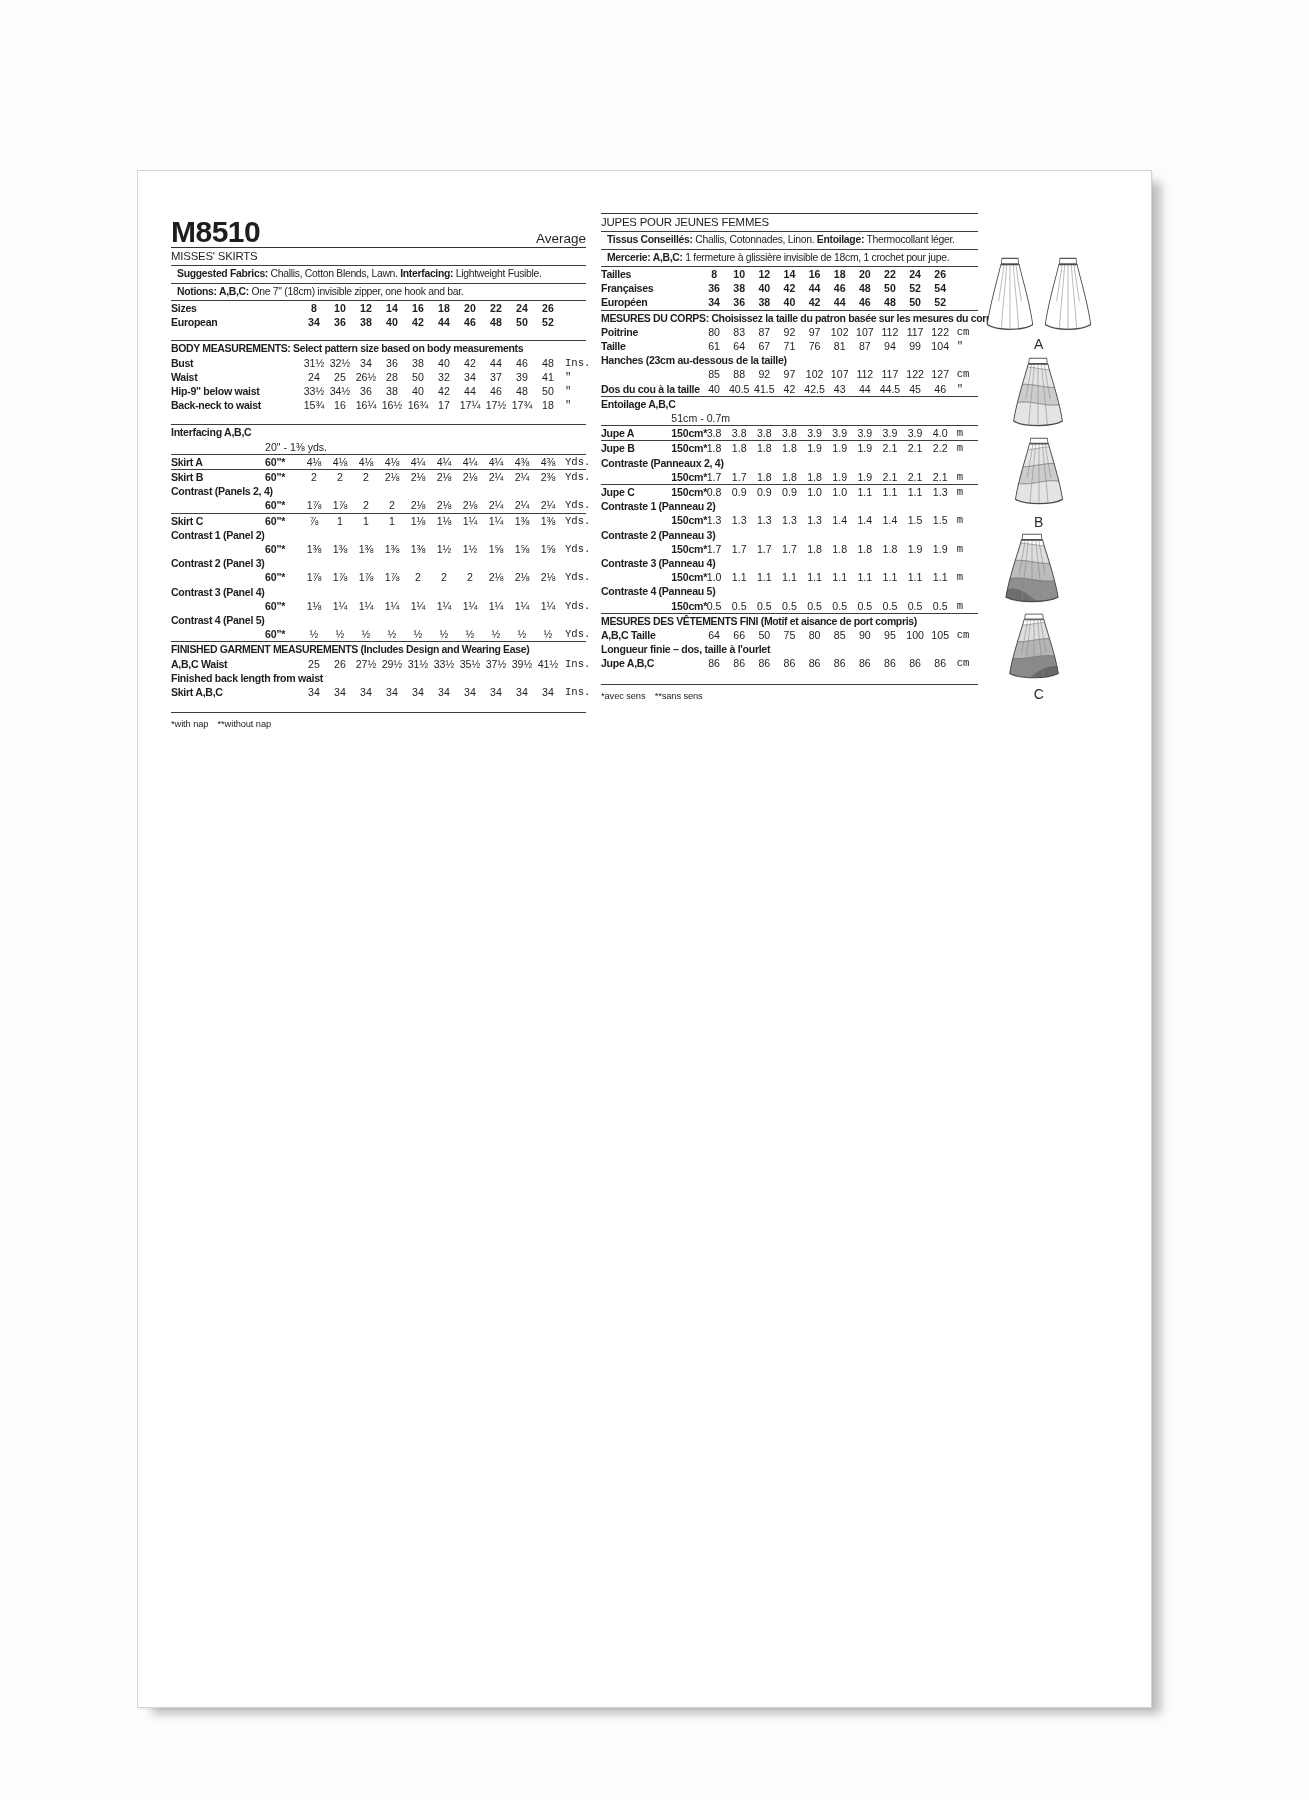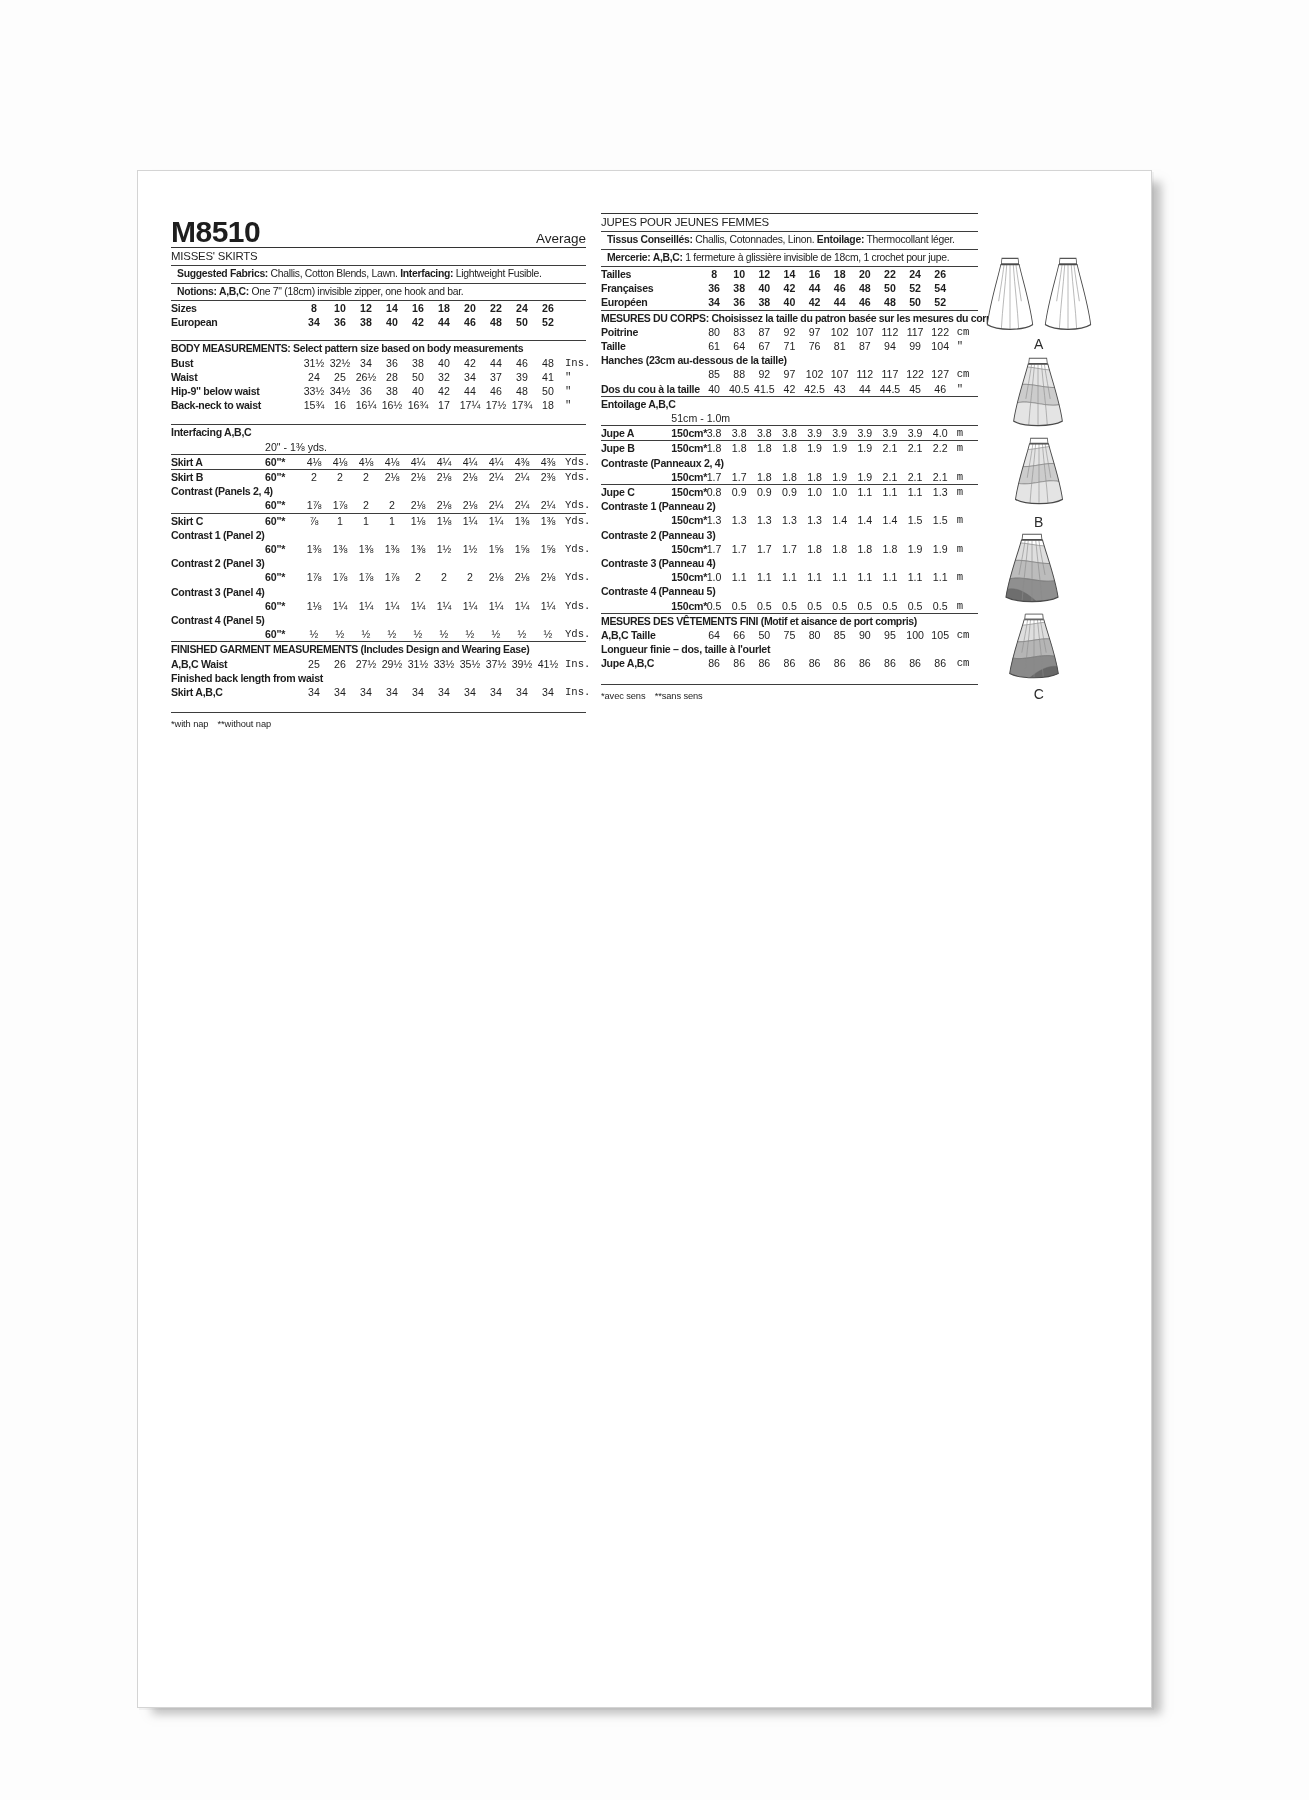--- a/index.html
+++ b/index.html
@@ -492,21 +492,21 @@
                 <td class="val">44.5</td>
                 <td class="val">45</td>
                 <td class="val">46</td>
                 <td class="unit">"</td>
               </tr>
               <tr>
                 <td colspan="13" class="lbl">Entoilage A,B,C</td>
               </tr>
               <tr class="rb">
                 <td class="lbl"></td>
-                <td colspan="12" class="note">51cm - 1.0m</td>
+                <td colspan="12" class="note">51cm - 0.7m</td>
               </tr>
               <tr class="rb">
                 <td class="lbl">Jupe A</td>
                 <td class="wid">150cm*</td>
                 <td class="val">3.8</td>
                 <td class="val">3.8</td>
                 <td class="val">3.8</td>
                 <td class="val">3.8</td>
                 <td class="val">3.9</td>
                 <td class="val">3.9</td>

